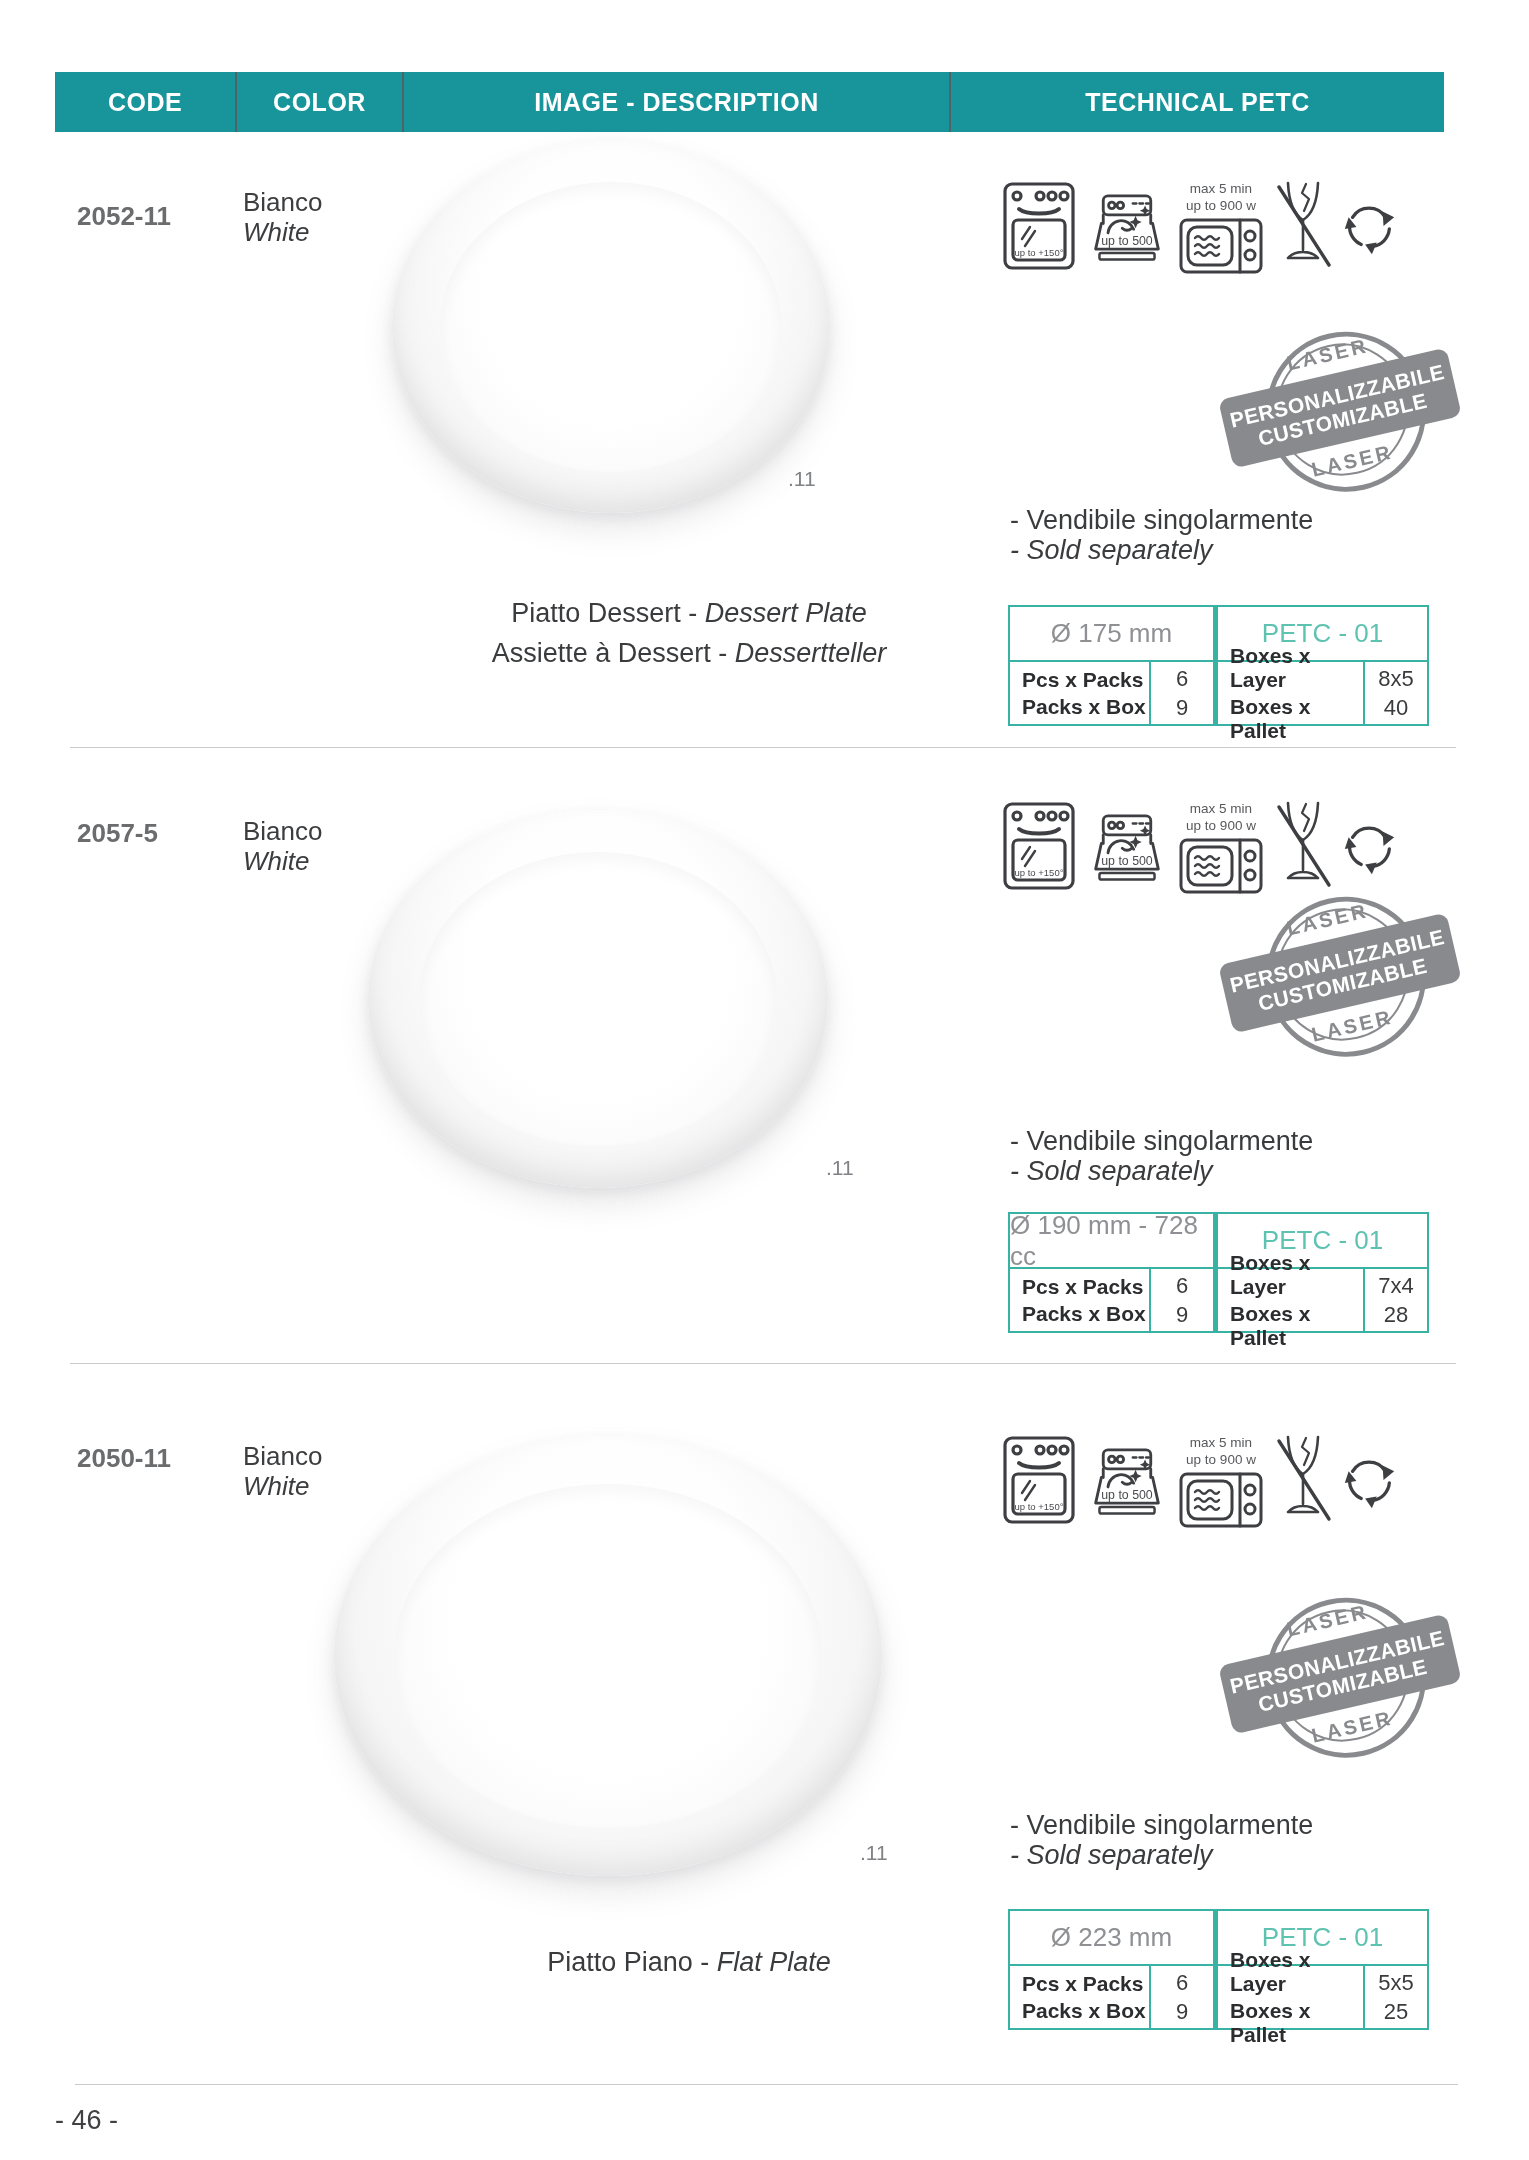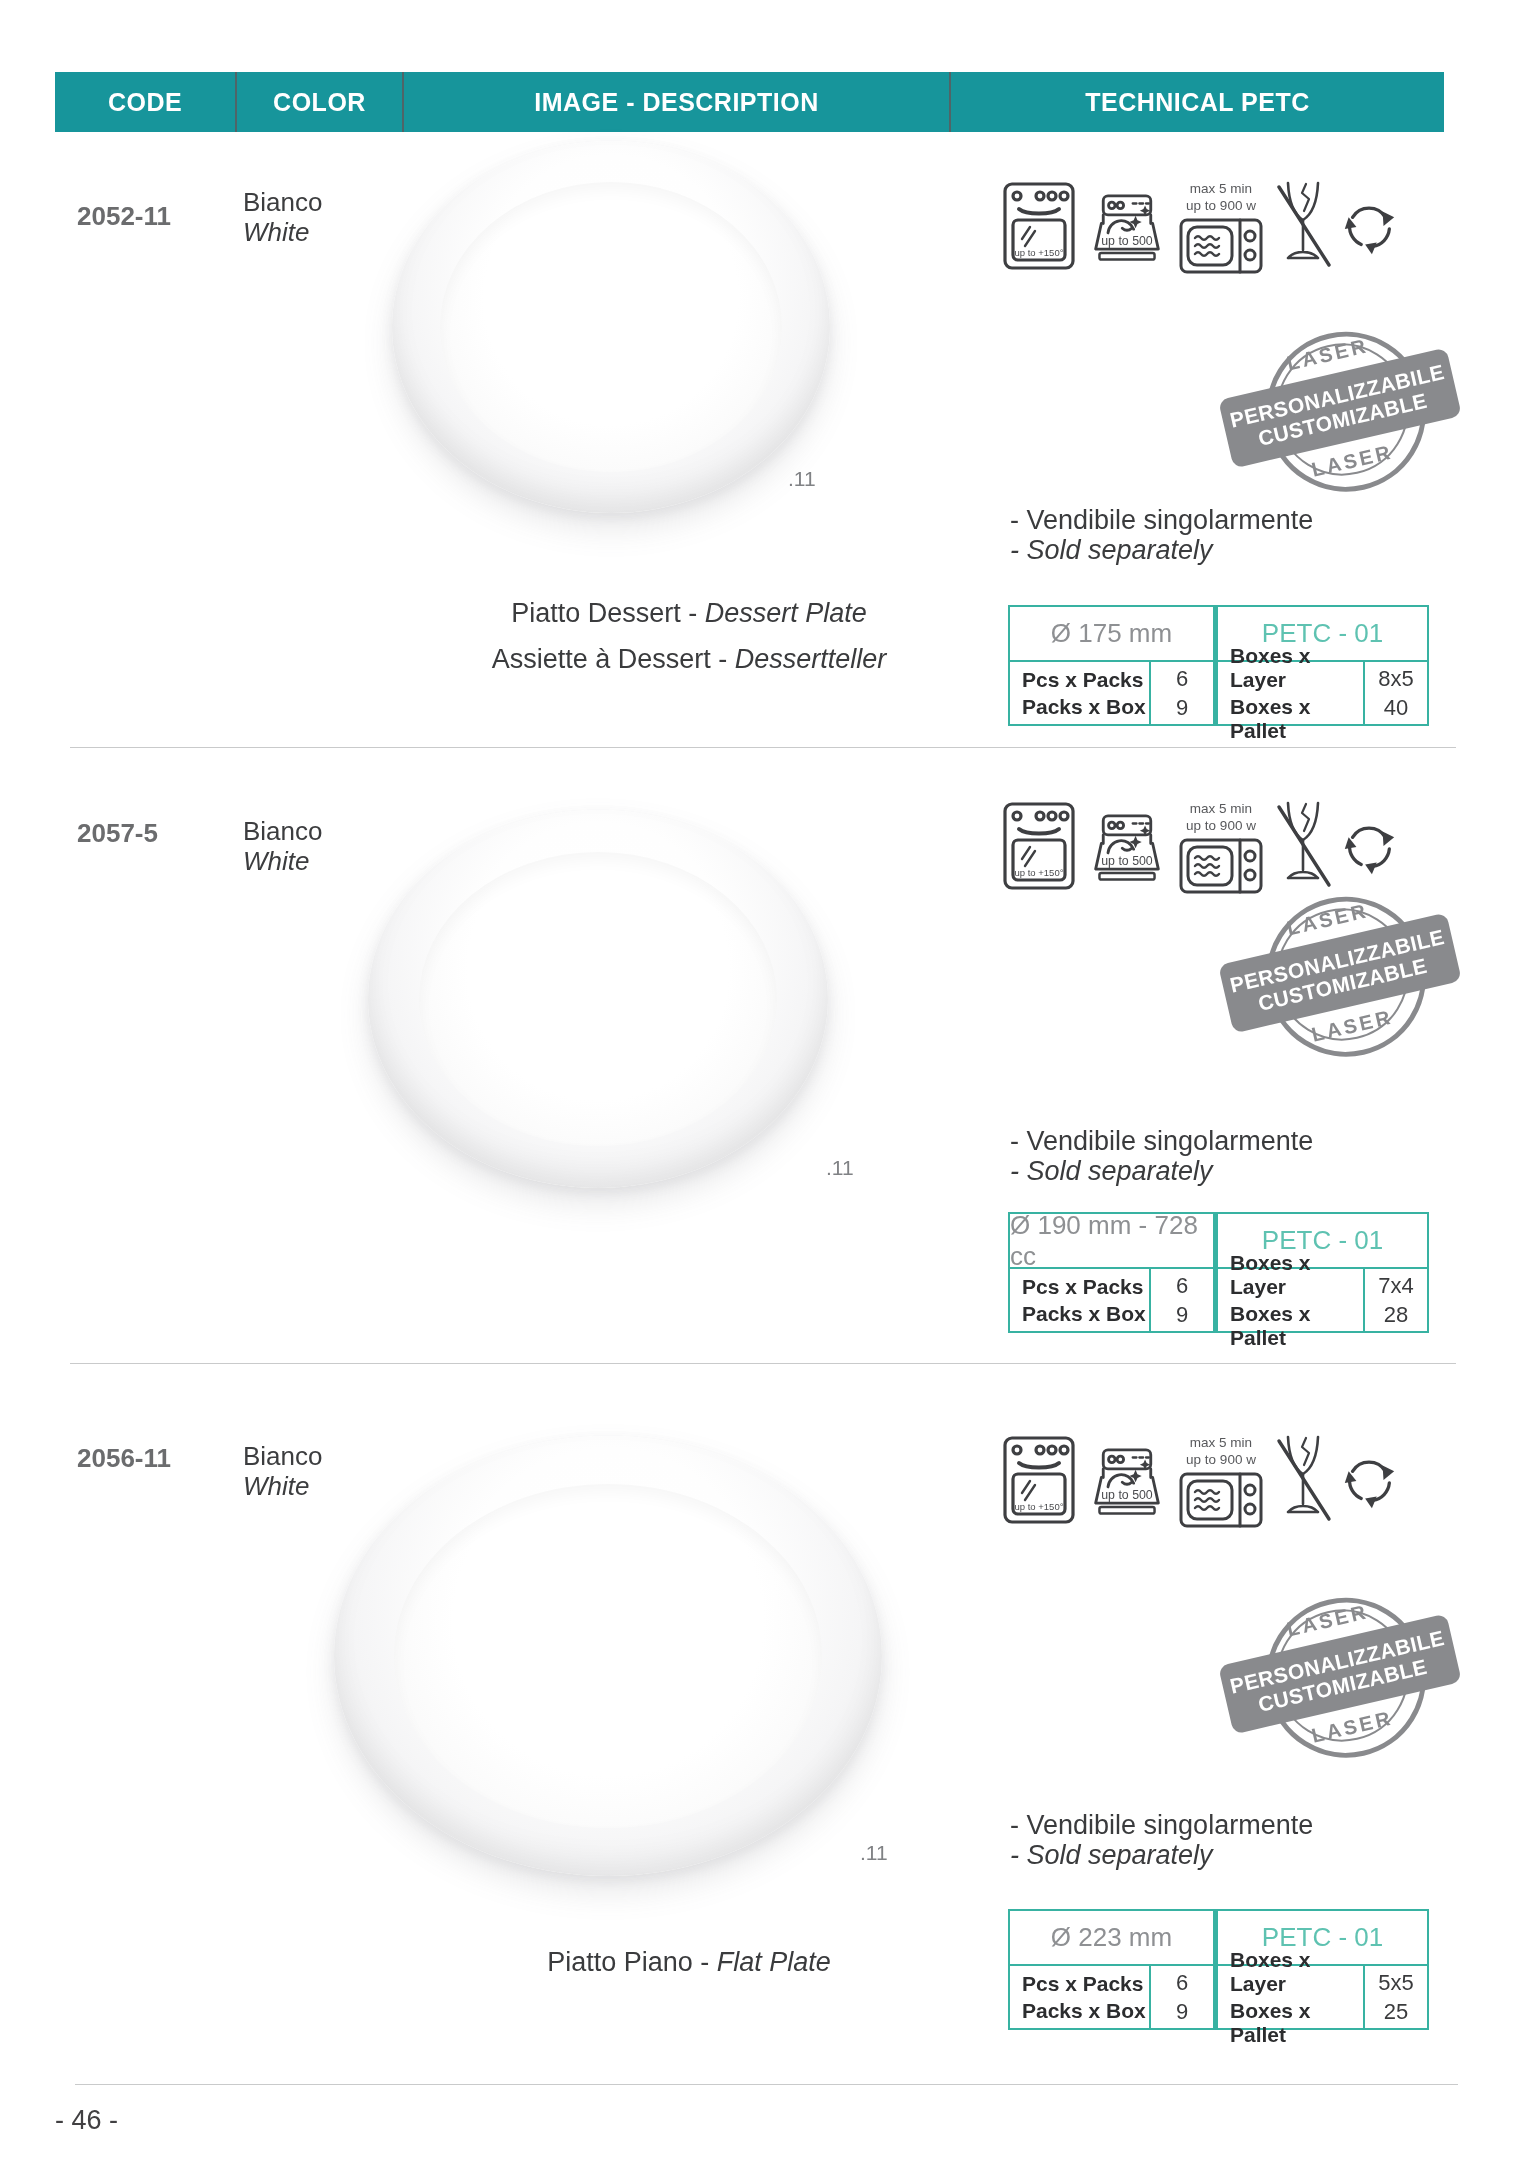--- a/index.html
+++ b/index.html
@@ -51,21 +51,21 @@
   .row-3 .plate{left:334px;top:72px;width:548px;height:440px;}
   .shade-tag{position:absolute;font-size:21px;color:#808285;}
   .row-1 .shade-tag{left:788px;top:332px;}
   .row-2 .shade-tag{left:826px;top:408px;}
   .row-3 .shade-tag{left:860px;top:477px;}
 
   
   .desc{position:absolute;left:416px;width:546px;text-align:center;font-size:27px;color:var(--ink);}
   .row-1 .desc{top:464px;} .row-2 .desc{top:500px;} .row-3 .desc{top:584px;}
   .desc-line{line-height:28px;}
-  .desc-line + .desc-line{margin-top:18px;}
+  .desc-line + .desc-line{margin-top:12px;}
   .desc .it{font-style:italic;}
 
   
   .icons{position:absolute;left:1003px;width:400px;height:96px;}
   .row-1 .icons{top:45px;} .row-2 .icons{top:52px;} .row-3 .icons{top:70px;}
   .icons svg{position:absolute;stroke:var(--icon-ink);fill:none;stroke-linecap:round;stroke-linejoin:round;}
   .icons svg text{stroke:none;fill:#4A4B4E;font-family:"Liberation Sans",sans-serif;}
   .ic-oven{left:0;top:2px;}
   .ic-dish{left:88px;top:14px;}
   .ic-micro{left:176px;top:38px;}
@@ -364,21 +364,21 @@
           </div>
         </div>
       </div>
     </div>
 
 
     <div class="row-divider"></div>
   </div>
 
   <div class="row row-3">
-    <div class="code">2056-11</div>
+    <div class="code">2050-11</div>
     <div class="colorblock">
       <div>Bianco</div>
       <div class="color-en">White</div>
     </div>
 
     <div class="plate"></div>
     <div class="shade-tag">.11</div>
 
     <div class="icons">
       <svg class="ic-oven" width="72" height="88" viewBox="0 0 72 88" stroke-width="3.2">

